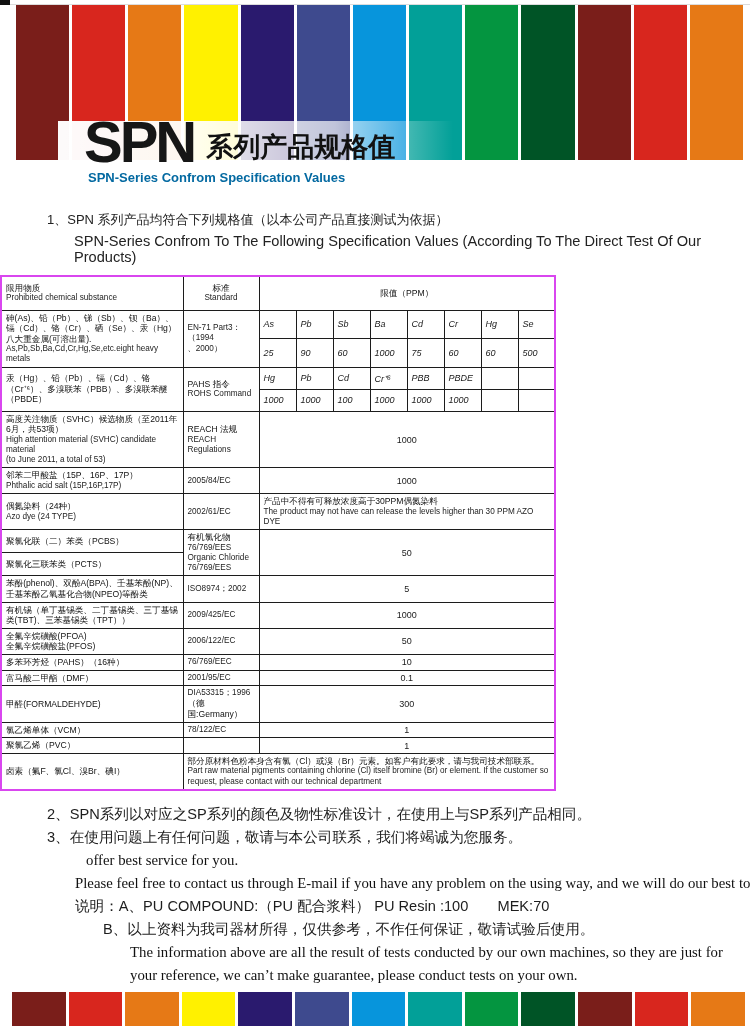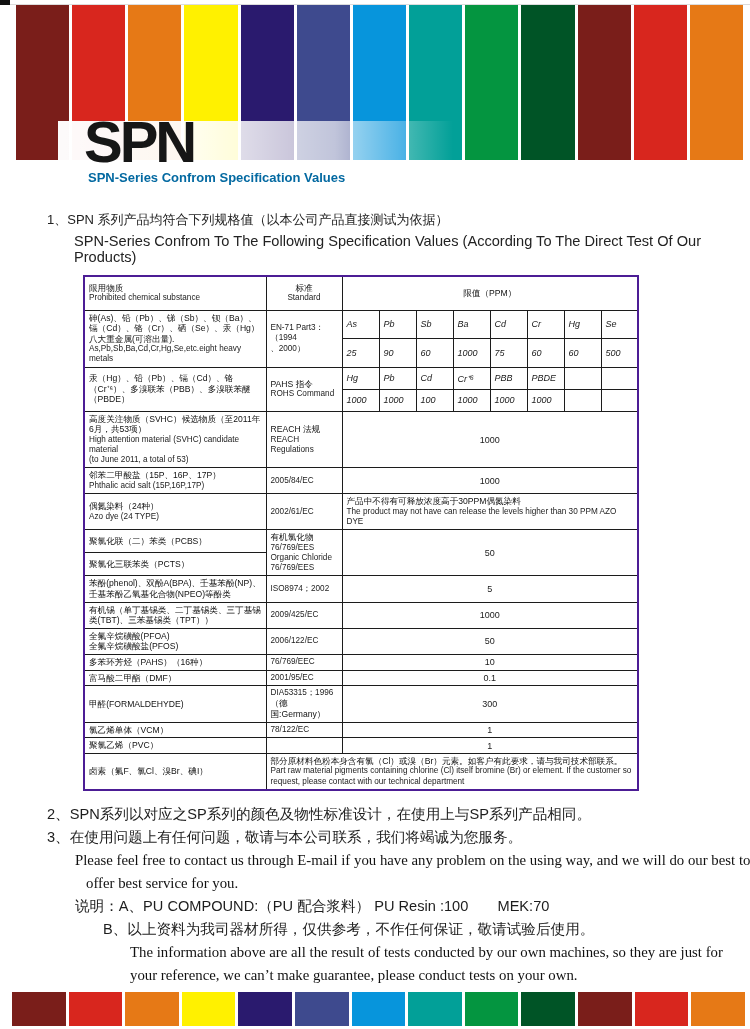--- a/index.html
+++ b/index.html
@@ -23,21 +23,21 @@
   }
   .title-row { position:absolute; left:84px; top:116px; display:flex; align-items:flex-end; white-space:nowrap; }
   .brand { font-size:58px; font-weight:bold; letter-spacing:-3px; line-height:52px; color:#161616; }
   .title-cn { font-size:27px; font-weight:bold; margin-left:12px; margin-bottom:3px; color:#111; }
   .subtitle { position:absolute; left:88px; top:170px; font-size:13px; font-weight:bold; color:#0369a1; white-space:nowrap; }
 
   .content { position:absolute; left:0; top:205px; width:750px; }
   .s1-cn { margin:6px 0 4px 47px; font-size:13px; color:#222; }
   .s1-en { margin:0 0 10px 74px; font-size:14.6px; color:#222; }
 
-  table.spec { border-collapse:collapse; margin-left:83px; width:554px; border:2px solid #4c1d95; table-layout:fixed; }
+  table.spec { border-collapse:collapse; width:554px; border:2px solid #d946ef; table-layout:fixed; }
   table.spec td, table.spec th { border:1px solid #1c1c1c; padding:2px 4px; vertical-align:middle; font-weight:normal; text-align:left; overflow:hidden; }
   .cn-s  { font-size:8.6px; line-height:10.6px; color:#111; }
   .en-s  { font-size:8.2px; line-height:10.2px; color:#222; }
   .ctr   { text-align:center !important; }
   .val   { font-size:9px; }
   th.hdr { height:34px; }
   td.elem, td.lim { height:22px; text-align:center; font-size:9px; padding:1px 2px;font-style:italic; }
   .note-cell { padding:3px 5px; }
 
   .notes { margin-top:12px; }
@@ -71,20 +71,21 @@
       <div class="bar" style="background: rgb(4, 149, 64);"></div>
       <div class="bar" style="background: rgb(0, 84, 38);"></div>
       <div class="bar" style="background: rgb(122, 30, 26);"></div>
       <div class="bar" style="background: rgb(216, 38, 30);"></div>
       <div class="bar" style="background: rgb(230, 121, 22);"></div>
     </div>
 
   <div class="title-plate"></div>
   <div class="title-row">
     <span class="brand">SPN</span>
+    <span class="title-cn">系列产品规格值</span>
   </div>
   <div class="subtitle">SPN-Series Confrom Specification Values</div>
 
   <div class="content">
 
     <div class="s1-cn">1、SPN 系列产品均符合下列规格值（以本公司产品直接测试为依据）</div>
     <div class="s1-en">SPN-Series Confrom To The Following Specification Values (According To The Direct Test Of Our Products)</div>
 
     <table class="spec">
       <colgroup>
@@ -300,22 +301,22 @@
           <div class="cn-s">部分原材料色粉本身含有氯（Cl）或溴（Br）元素。如客户有此要求，请与我司技术部联系。</div>
           <div class="en-s" style="white-space:normal">Part raw material pigments containing chlorine (Cl) itself bromine (Br) or element. If the customer so request, please contact with our technical department</div>
         </td>
       </tr>
     </tbody>
       </table>
 
     <div class="notes">
       <div class="ln cnl ind0">2、SPN系列以对应之SP系列的颜色及物性标准设计，在使用上与SP系列产品相同。</div>
       <div class="ln cnl ind0">3、在使用问题上有任何问题，敬请与本公司联系，我们将竭诚为您服务。</div>
+      <div class="ln enl ind2">offer best service for you.</div>
       <div class="ln enl ind1">Please feel free to contact us through E-mail if you have any problem on the using way, and we will do our best to</div>
-      <div class="ln enl ind2">offer best service for you.</div>
       <div class="ln cnl ind1">说明：A、PU COMPOUND:（PU 配合浆料） PU Resin :100　　MEK:70</div>
       <div class="ln cnl ind3">B、以上资料为我司器材所得，仅供参考，不作任何保证，敬请试验后使用。</div>
       <div class="ln enl ind4">The information above are all the result of tests conducted by our own machines, so they are just for</div>
       <div class="ln enl ind4">your reference, we can’t make guarantee, please conduct tests on your own.</div>
 
     </div>
 
   </div>
 
   <div class="bars bottom-bars">

